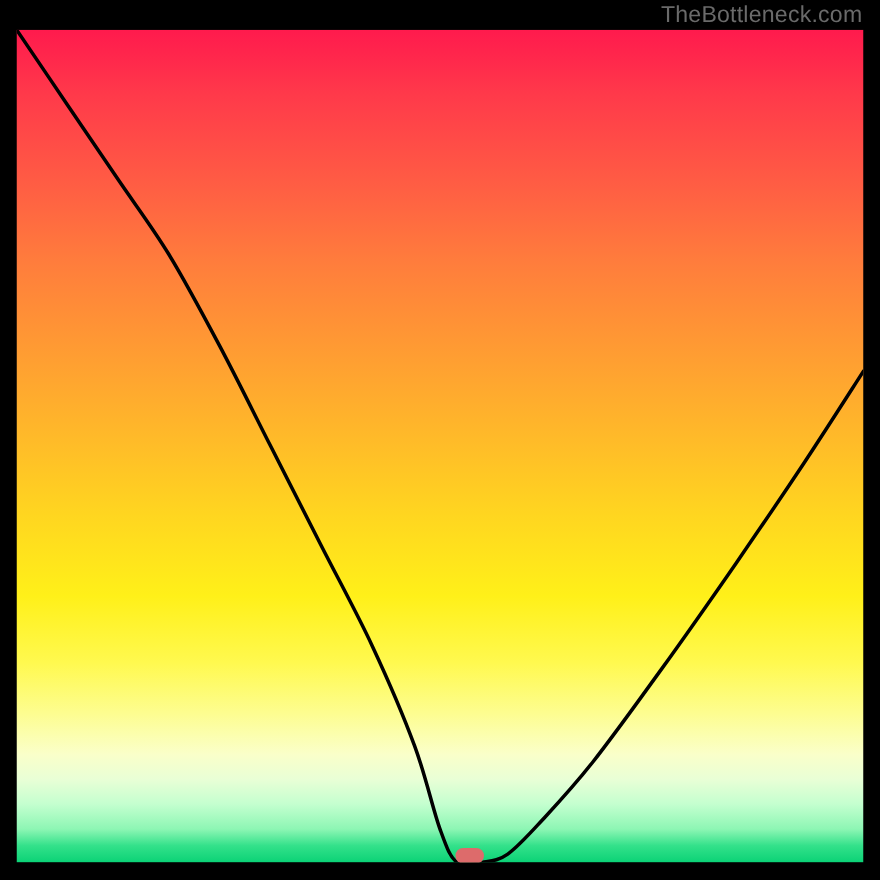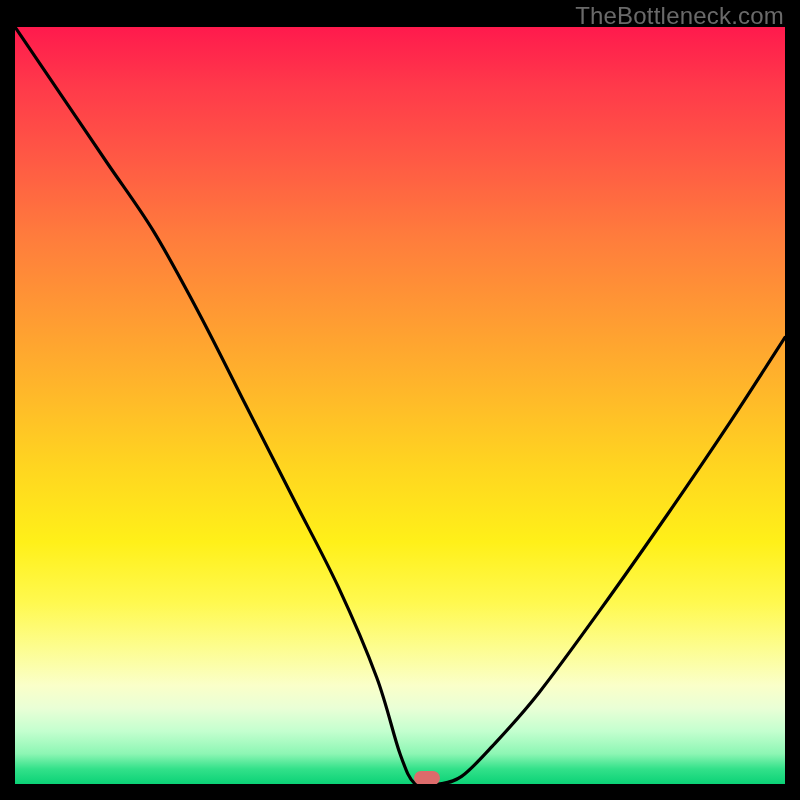--- a/index.html
+++ b/index.html
@@ -59,21 +59,21 @@
     height: 14px;
     border-radius: 8px;
     background: #dd6b6b;
     transform: translate(-50%, -50%);
   }
   .watermark {
     position: absolute;
     top: 2px;
     right: 16px;
     color: #6a6a6a;
-    font-size: 24px;
+    font-size: 21px;
     letter-spacing: 0.2px;
   }
 </style>
 </head>
 <body>
 
 <div class="frame"></div>
 
 <div class="plot-area">
   <div class="gradient"></div>

